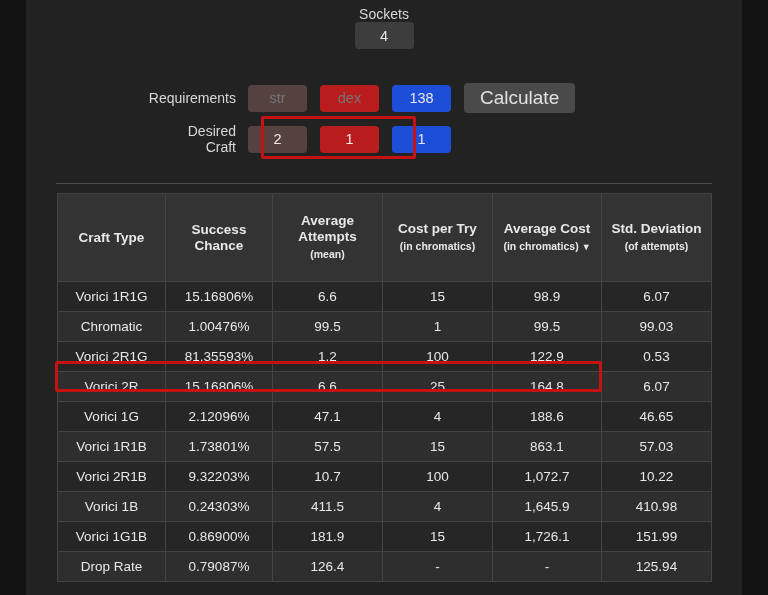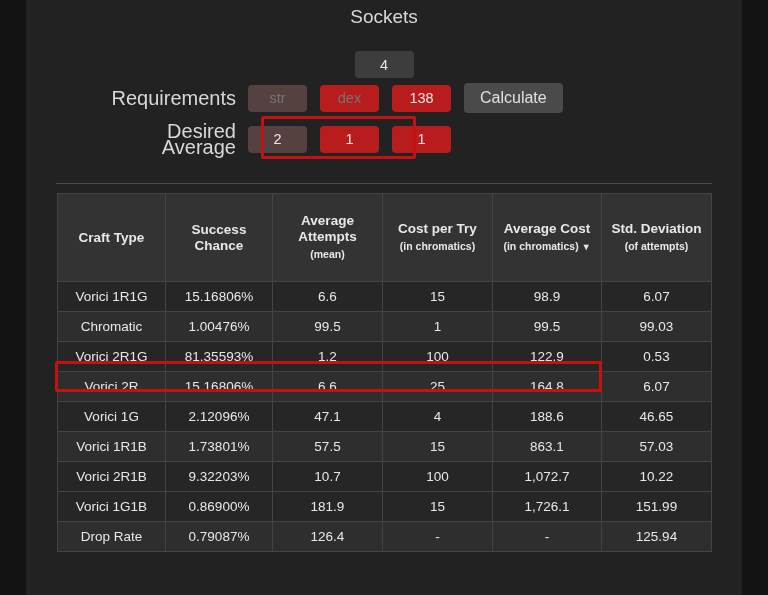--- a/index.html
+++ b/index.html
@@ -38,21 +38,21 @@
     display: flex;
     align-items: center;
     height: 40px;
     margin: 0;
   }
   .row-label {
     width: 222px;
     text-align: right;
     padding-right: 12px;
     color: #d8d8d8;
-    font-size: 20px;
+    font-size: 14px;
     line-height: 16px;
   }
   .row-label.two-line {
     line-height: 16px;
   }
   .fields {
     display: flex;
     align-items: center;
     gap: 13px;
   }
@@ -64,46 +64,46 @@
     text-align: center;
     font-family: "Liberation Sans", sans-serif;
     font-size: 14.5px;
     color: #e7e7e7;
     outline: none;
     padding: 0;
   }
   .inp.gray   { background: #3d3d3d; }
   .inp.red    { background: #55413f; color: #5eead4; }
   .inp.green  { background: #b91c1c; color: #b6c6b2; }
-  .inp.blue   { background: #b91c1c; color: #e7e7e7; }
+  .inp.blue   { background: #1d4ed8; color: #e7e7e7; }
   .inp.red.filled   { color: #ece7e6; }
   .inp.green.filled { color: #e9eee7; }
   .btn-calc {
     background: #4a4a4a;
     border: none;
     border-radius: 4px;
     height: 30px;
     padding: 0 16px;
     color: #e0e0e0;
-    font-size: 16px;
+    font-size: 19px;
     font-family: "Liberation Sans", sans-serif;
     cursor: pointer;
   }
   
   .sockets-wrap {
     position: absolute;
     left: 0; top: 6px;
     width: 716px;
     text-align: center;
   }
   .sockets-label {
     color: #d8d8d8;
-    font-size: 19px;
+    font-size: 14px;
     display: block;
-    margin-bottom: 23px;
+    margin-bottom: 0;
   }
   
   .annot-box {
     position: absolute;
     border: 3px solid #c41212;
     pointer-events: none;
     border-radius: 2px;
   }
   #annot-desired {
     left: 235px;
@@ -203,21 +203,21 @@
           <input class="inp red" type="text" placeholder="str" style="">
           <input class="inp green" type="text" placeholder="dex" style="">
           <input class="inp blue" type="text" value="138" style="">
           <button class="btn-calc">Calculate</button>
         </div>
       </div>
 
       <div class="form-row" style="position:absolute; left:0; top:119px; width:647px;">
         <div class="row-label two-line">
           <span>Desired</span><br>
-          <span>Average</span>
+          <span>Craft</span>
         </div>
         <div class="fields">
           <input class="inp red filled" type="text" value="2" style="">
           <input class="inp green filled" type="text" value="1" style="">
           <input class="inp blue" type="text" value="1" style="">
         </div>
       </div>
     </div>
 
     <div class="annot-box" id="annot-desired"></div>
@@ -310,20 +310,28 @@
               <td>57.03</td>
             </tr>
             <tr class="even">
               <td>Vorici 2R1B</td>
               <td>9.32203%</td>
               <td>10.7</td>
               <td>100</td>
               <td>1,072.7</td>
               <td>10.22</td>
             </tr>
+            <tr class="odd">
+              <td>Vorici 1B</td>
+              <td>0.24303%</td>
+              <td>411.5</td>
+              <td>4</td>
+              <td>1,645.9</td>
+              <td>410.98</td>
+            </tr>
             <tr class="even">
               <td>Vorici 1G1B</td>
               <td>0.86900%</td>
               <td>181.9</td>
               <td>15</td>
               <td>1,726.1</td>
               <td>151.99</td>
             </tr>
             <tr class="odd">
               <td>Drop Rate</td>

